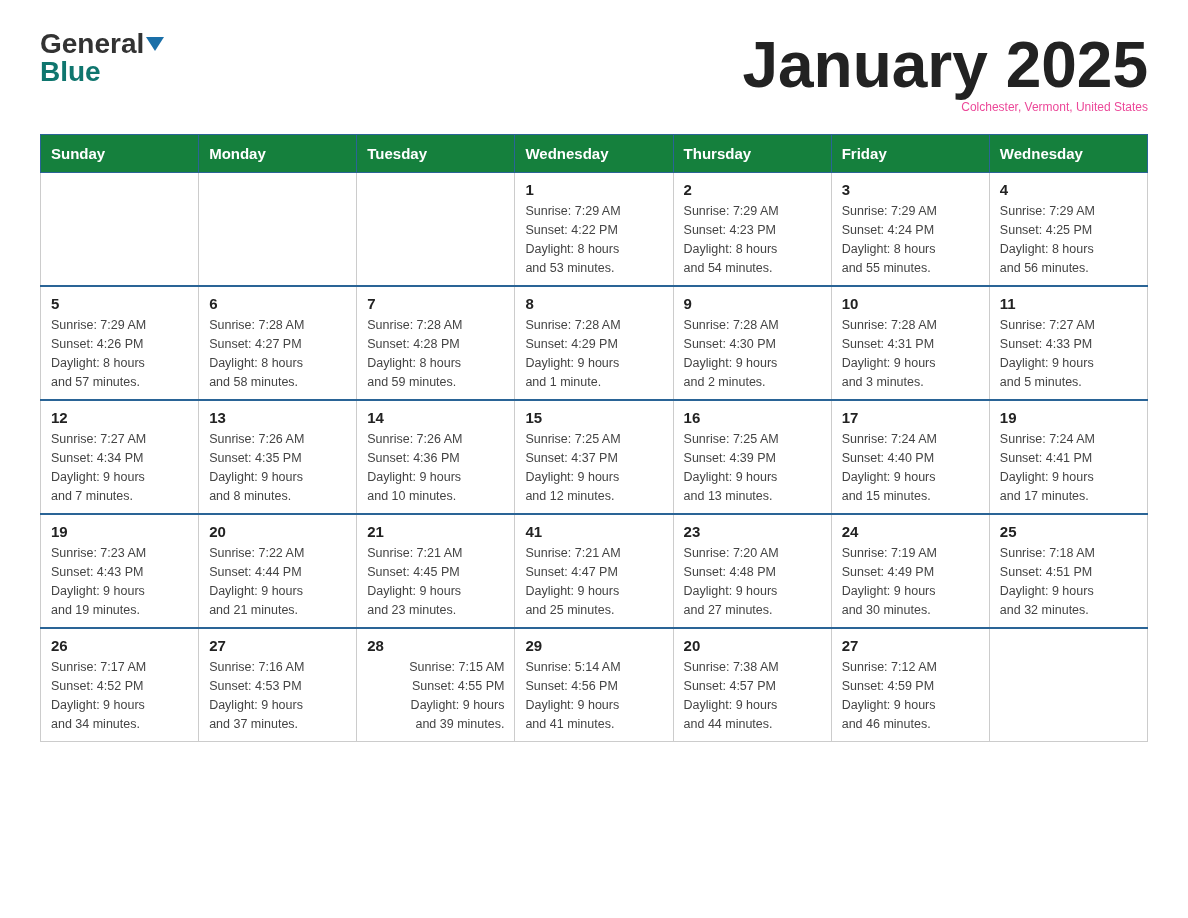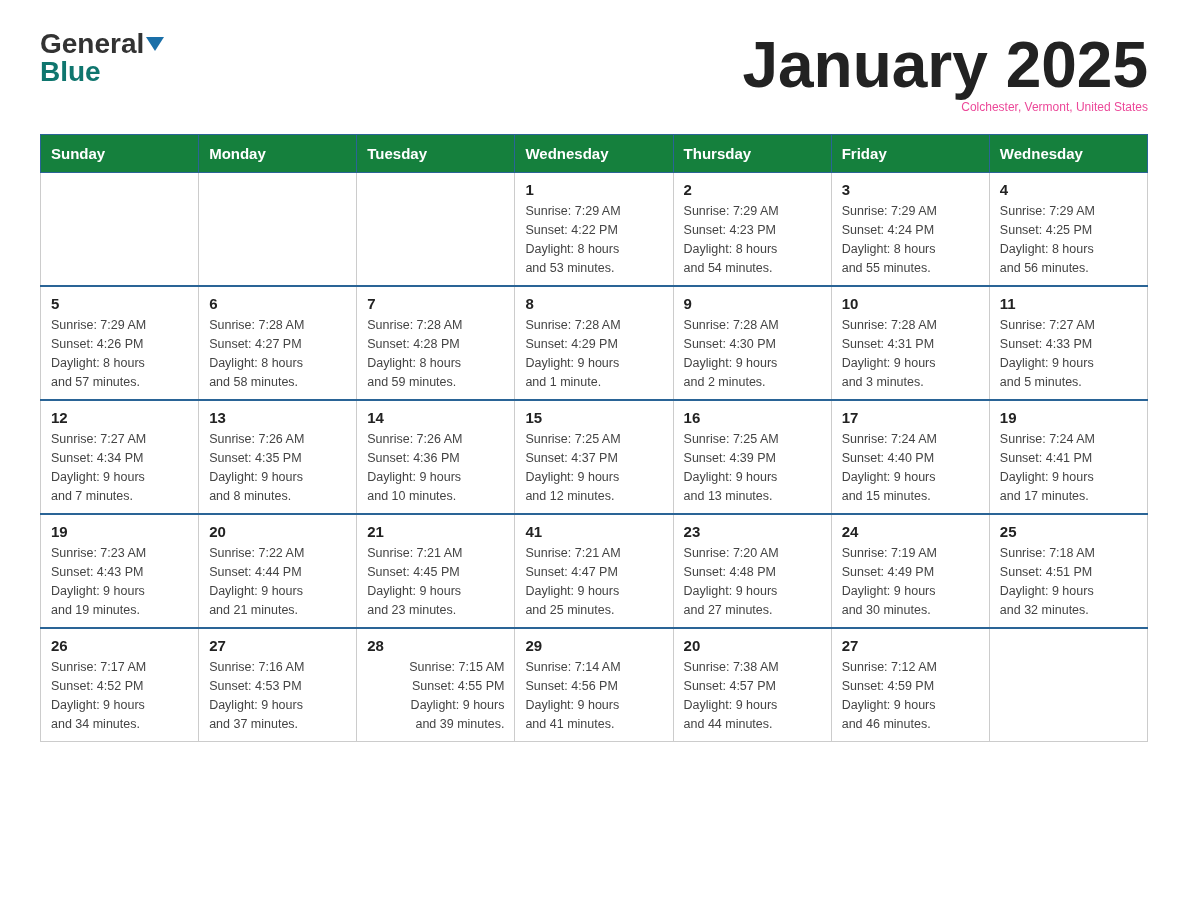--- a/index.html
+++ b/index.html
@@ -331,21 +331,21 @@
         </td>
         <td>
           <span class="day-number">28</span>
           <div class="day-info" style="white-space: pre-line; text-align: right;">Sunrise: 7:15 AM
 Sunset: 4:55 PM
 Daylight: 9 hours
 and 39 minutes.</div>
         </td>
         <td>
           <span class="day-number">29</span>
-          <div class="day-info" style="white-space: pre-line;">Sunrise: 7:14 AM
+          <div class="day-info" style="white-space: pre-line;">Sunrise: 5:14 AM
 Sunset: 4:56 PM
 Daylight: 9 hours
 and 41 minutes.</div>
         </td>
         <td>
           <span class="day-number">20</span>
           <div class="day-info" style="white-space: pre-line;">Sunrise: 7:38 AM
 Sunset: 4:57 PM
 Daylight: 9 hours
 and 44 minutes.</div>

